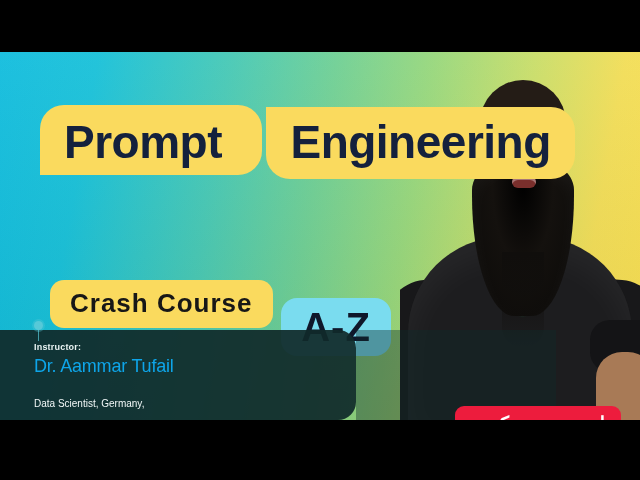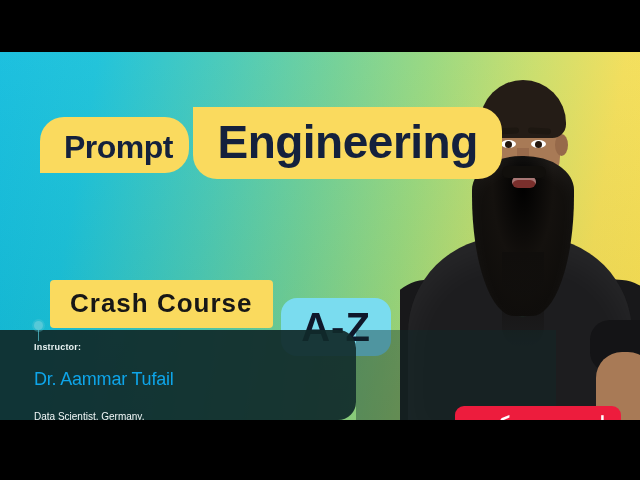--- a/index.html
+++ b/index.html
@@ -166,22 +166,22 @@
   .hl-row{
     display:inline-block;
     background:#fada5e;
     color:#14213d;
     font-weight:800;
     letter-spacing:-0.5px;
     line-height:1;
     white-space:nowrap;
   }
   .hl-row-1{
-    font-size:32px;
-    padding:14px 16px 10px 24px;
+    font-size:46px;
+    padding:14px 40px 10px 24px;
     border-radius:24px 24px 24px 0;
   }
   .hl-row-2{
     font-size:46px;
     padding:12px 24px 14px 24px;
     border-radius:0 24px 24px 24px;
     margin-top:10px;
   }
 
   
@@ -189,21 +189,21 @@
     position:absolute; left:50px; top:228px;
     z-index:4;
     display:inline-block;
     background:#fada5e;
     color:#171717;
     font-size:26px;
     font-weight:600;
     letter-spacing:1px;
     line-height:1;
     padding:10px 20px 12px 20px;
-    border-radius:4px;
+    border-radius:14px;
   }
 
   
   .az-badge{
     position:absolute; left:281px; top:246px;
     z-index:4;
     display:flex; align-items:center; justify-content:center;
     width:110px; height:58px;
     background:#7adcef;
     color:#0f172a;
@@ -235,21 +235,21 @@
     width:9px; height:9px;
     background:#57c9d8; border-radius:50%;
     box-shadow:0 0 0 2px rgba(87,201,216,.35);
   }
   .pin::after{
     content:""; position:absolute; left:4px; top:8px;
     width:1px; height:12px; background:rgba(87,201,216,.7);
   }
   .ins-label{
     font-size:9px; font-weight:700; letter-spacing:.2px;
-    color:#e9f3f3; margin-bottom:17px;
+    color:#e9f3f3; margin-bottom:4px;
   }
   .ins-name{
     font-size:18px; font-weight:400; letter-spacing:-.2px;
     color:#0ea5e9; margin-bottom:20px;
   }
   .ins-role{
     font-size:10px; font-weight:400; line-height:1.35; color:#f1f7f7;
   }
 
   

